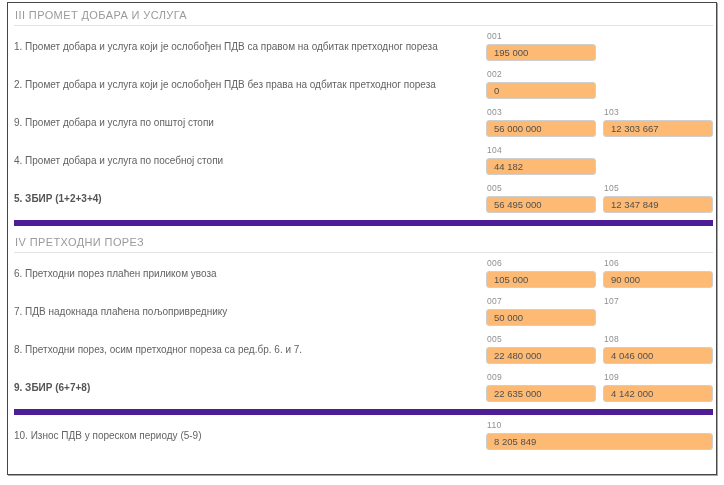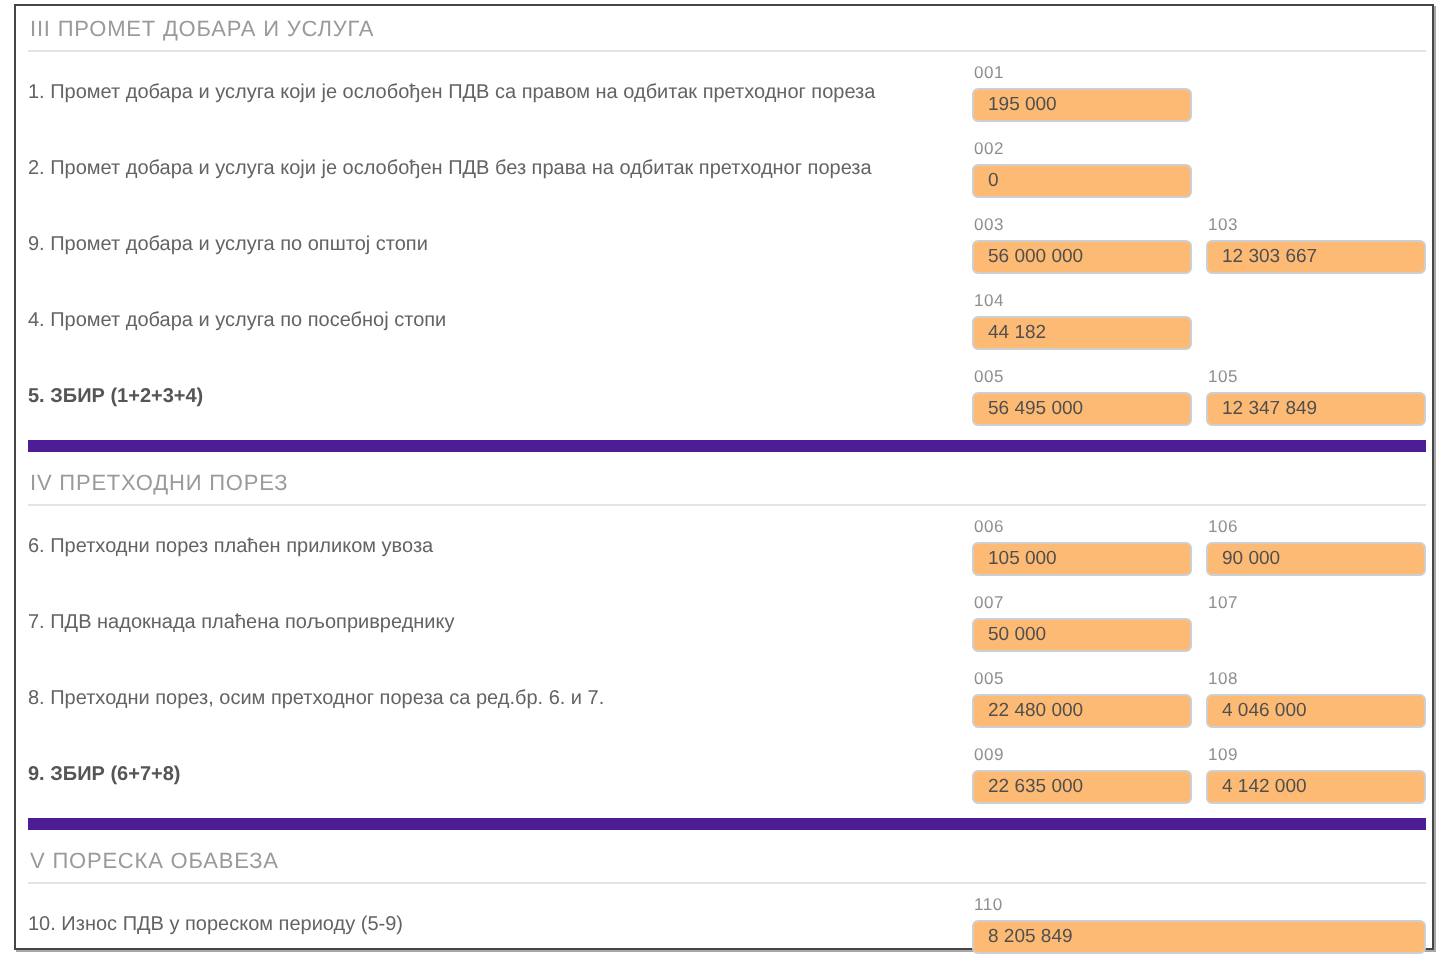--- a/index.html
+++ b/index.html
@@ -167,21 +167,20 @@
         </div>
         <div class="field">
           <div class="code">109</div>
           <input class="val" readonly="" value="4 142 000" style="">
         </div>
       </div>
     </div>
   </div>
 
   <div class="section">
-    <div class="section-title">V ПОРЕСКА ОБАВЕЗА</div>
 
     <div class="row">
       <div class="row-label">10. Износ ПДВ у пореском периоду (5-9)</div>
       <div class="fields">
         <div class="field wide">
           <div class="code">110</div>
           <input class="val" readonly="" value="8 205 849" style="">
         </div>
       </div>
     </div>

